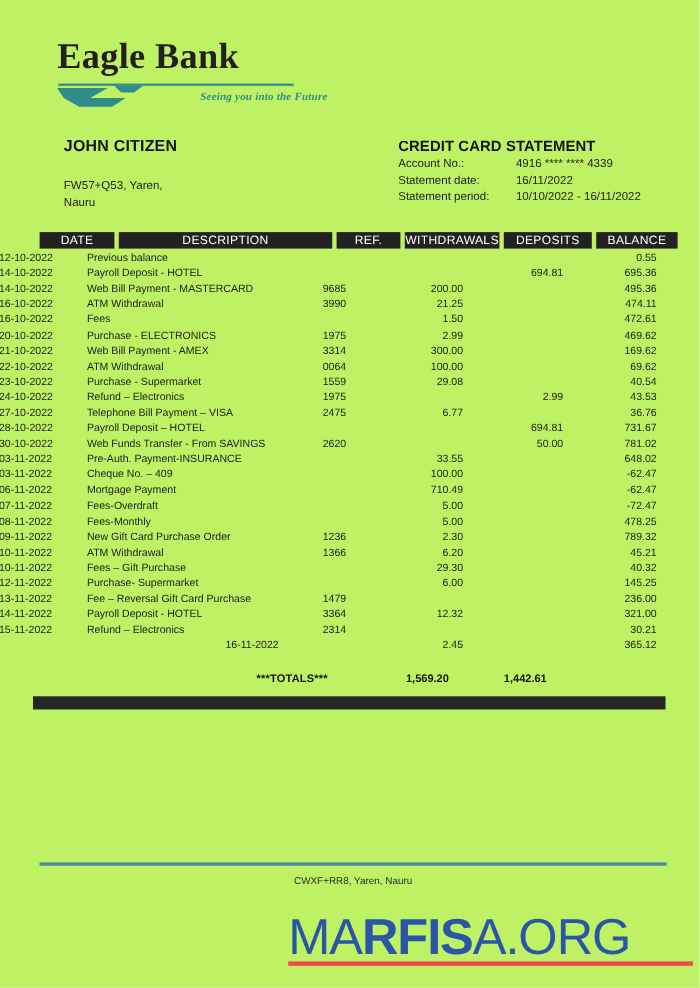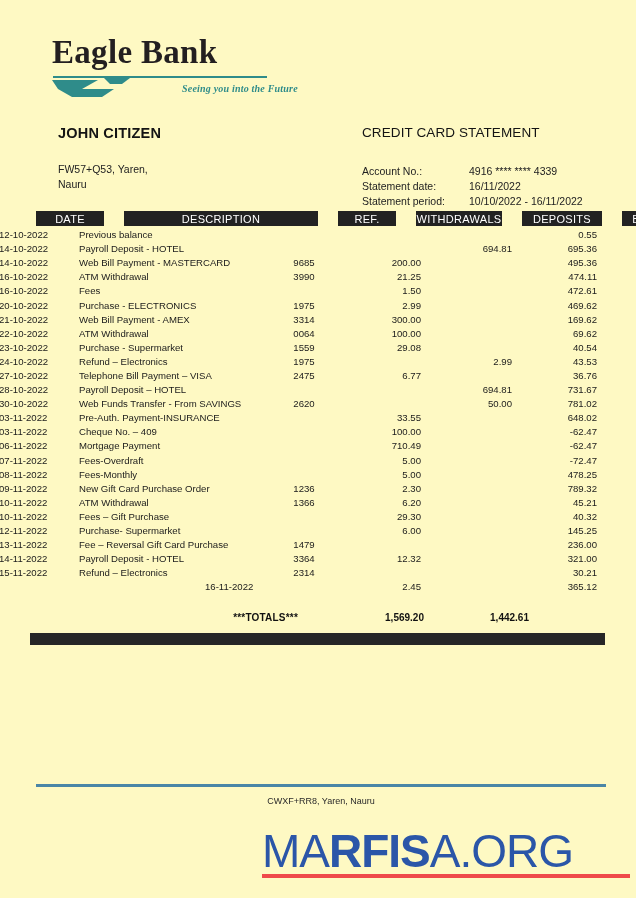--- a/index.html
+++ b/index.html
@@ -1,20 +1,20 @@
 <!DOCTYPE html>
 <html><head>
 <meta charset="utf-8">
 <style>
   html,body{margin:0;padding:0;background:#ffffff;}
   body{
     width:636px;height:898px;position:relative;overflow:hidden;
     font-family:"Liberation Sans",sans-serif;color:#1a1a1a;
   }
-  .page{position:absolute;inset:0;background:#fef9c3;}
+  .page{position:absolute;inset:0;background:#bef264;}
 
   
   .logo-wrap{position:absolute;left:52px;top:36px;width:230px;height:62px;}
   .logo-text{
     font-family:"Liberation Serif",serif;
     font-size:33px;font-weight:700;letter-spacing:.3px;
     color:#231f20;line-height:1;white-space:nowrap;
   }
   .logo-rule{
     position:absolute;left:1px;top:40px;width:214px;height:2px;background:#2f8c8a;
@@ -26,49 +26,49 @@
     font-style:italic;font-weight:700;font-size:10px;color:#2f8c8a;
     white-space:nowrap;letter-spacing:.2px;text-align:right;
   }
 
   
   .cust{position:absolute;left:58px;top:125px;width:280px;}
   .cust-name{font-size:14.5px;font-weight:700;letter-spacing:.2px;color:#141414;margin-bottom:21px;}
   .cust-line{font-size:10.5px;line-height:15px;color:#222;}
 
   .stmt{position:absolute;left:362px;top:125px;width:250px;}
-  .stmt-title{font-size:13.5px;font-weight:400;letter-spacing:.1px;color:#141414;margin-bottom:24px;}
+  .stmt-title{font-size:13.5px;font-weight:700;letter-spacing:.1px;color:#141414;margin-bottom:2px;}
   .stmt-row{display:flex;font-size:10.5px;line-height:15px;color:#222;}
   .stmt-k{width:107px;flex:0 0 107px;}
   .stmt-v{flex:1;}
 
   
   .table{position:absolute;left:36px;top:211px;width:570px;}
-  .thead{display:flex;height:15px;gap:20px;}
+  .thead{display:flex;height:15px;gap:4px;}
   .th{
     background:#222222;color:#ffffff;font-size:11px;font-weight:400;
     display:flex;align-items:center;justify-content:center;
     letter-spacing:.3px;height:15px;
   }
   .c-date{width:68px;flex:0 0 68px;}
   .c-desc{width:194px;flex:0 0 194px;}
   .c-ref{width:58px;flex:0 0 58px;}
   .c-wd{width:86px;flex:0 0 86px;}
   .c-dep{width:80px;flex:0 0 80px;}
   .c-bal{width:74px;flex:0 0 74px;}
 
   .tbody{margin-top:2px;}
   .tr{display:flex;gap:2px;height:14.1px;align-items:center;justify-content:flex-end;}
   .td{font-size:9.6px;color:#1b1b1b;line-height:14px;white-space:nowrap;overflow:hidden;}
   .td.date{padding-left:3px;}
   .td.desc{padding-left:10px;}
   .td.num{text-align:right;padding-right:9px;}
   .td.ref{text-align:center;}
 
-  .totals{display:flex;gap:16px;margin-top:18px;align-items:center;}
+  .totals{display:flex;gap:0;margin-top:18px;align-items:center;}
   .totals .lab{
     width:262px;flex:0 0 262px;text-align:right;padding-right:24px;
     font-size:10px;font-weight:700;color:#111;letter-spacing:.2px;
   }
   .totals .num{font-size:10px;font-weight:700;color:#111;text-align:right;padding-right:9px;}
 
   
   .darkbar{position:absolute;left:30px;top:633px;width:575px;height:12px;background:#262626;}
 
   

